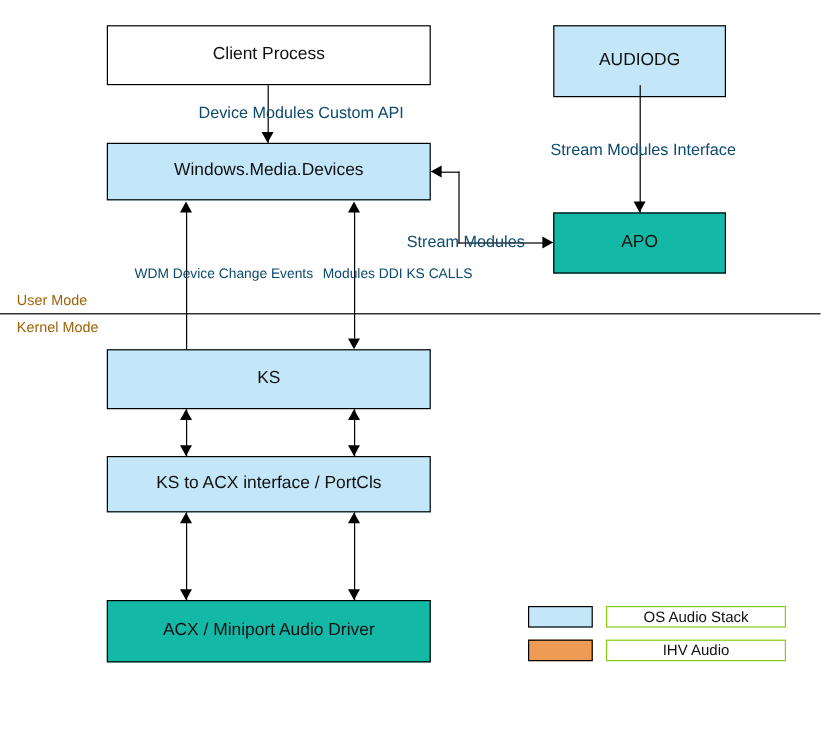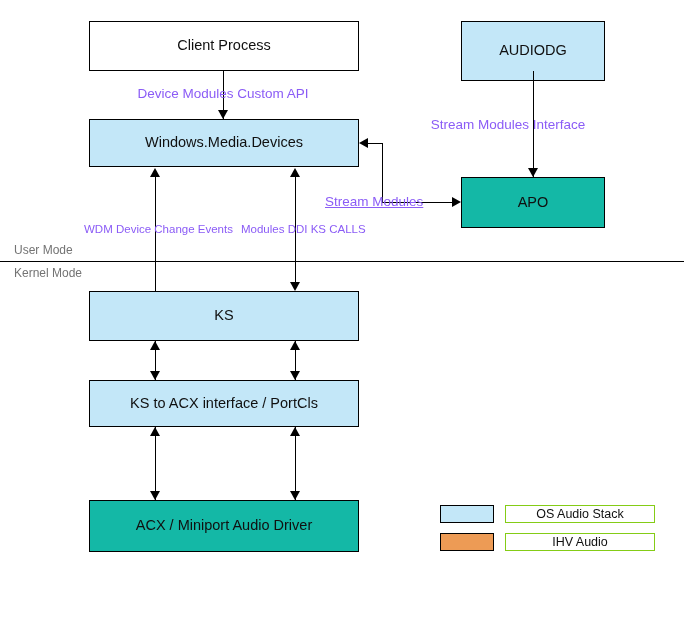--- a/index.html
+++ b/index.html
@@ -30,22 +30,23 @@
     line-height: 1.2;
     color: #101010;
   }
   .node.white { background: #ffffff; }
   .node.blue  { background: #c3e7f8; }
   .node.orange{ background: #14b8a6; }
 
   .edge-label {
     position: absolute;
     font-size: 13.5px;
-    color: #8b5cf6;
+    color: #0c4a6e;
     white-space: nowrap;
+    margin-left: 28px;
   }
   .edge-label.small { font-size: 11.5px; }
   .edge-label.center { transform: translateX(-50%); }
 
   .vline {
     position: absolute;
     width: 0;
     border-left: 1.4px solid #000000;
   }
   .hline {
@@ -54,21 +55,21 @@
     border-top: 1.4px solid #000000;
   }
   .mode-divider {
     position: absolute;
     height: 0;
     border-top: 1.2px solid #000000;
   }
   .mode-label {
     position: absolute;
     font-size: 12px;
-    color: #737373;
+    color: #a16207;
     white-space: nowrap;
   }
 
   .arrow-up, .arrow-down, .arrow-right, .arrow-left {
     position: absolute;
     width: 0;
     height: 0;
   }
   .arrow-up {
     border-left: 5.5px solid transparent;
@@ -153,21 +154,21 @@
   <div class="arrow-down" style="left:527.5px; top:168px;"></div>
   <div class="edge-label center" style="left:508px; top:117px;"><span>Stream Modules Interface</span></div>
 
   <div class="hline" style="left:367px; top:143px; width:16px;"></div>
   <div class="arrow-left" style="left:359px; top:137.5px;"></div>
 
   <div class="vline" style="left:382px; top:143px; height:60px;"></div>
 
   <div class="hline" style="left:382px; top:202px; width:72px;"></div>
   <div class="arrow-right" style="left:452px; top:196.5px;"></div>
-  <div class="edge-label" style="left:325px; top:194px;text-decoration:underline;"><span>Stream Modules</span></div>
+  <div class="edge-label" style="left:311px; top:194px;"><span>Stream Modules</span></div>
 
   <div class="vline" style="left:155px; top:176px; height:115px;"></div>
   <div class="arrow-up" style="left:149.5px; top:168px;"></div>
   <div class="edge-label small" style="left:84px; top:223px;"><span>WDM Device Change Events</span></div>
 
   <div class="vline" style="left:295px; top:176px; height:106px;"></div>
   <div class="arrow-up" style="left:289.5px; top:168px;"></div>
   <div class="arrow-down" style="left:289.5px; top:282px;"></div>
   <div class="edge-label small" style="left:241px; top:223px;text-align:center;"><span>Modules DDI KS CALLS</span></div>
 

